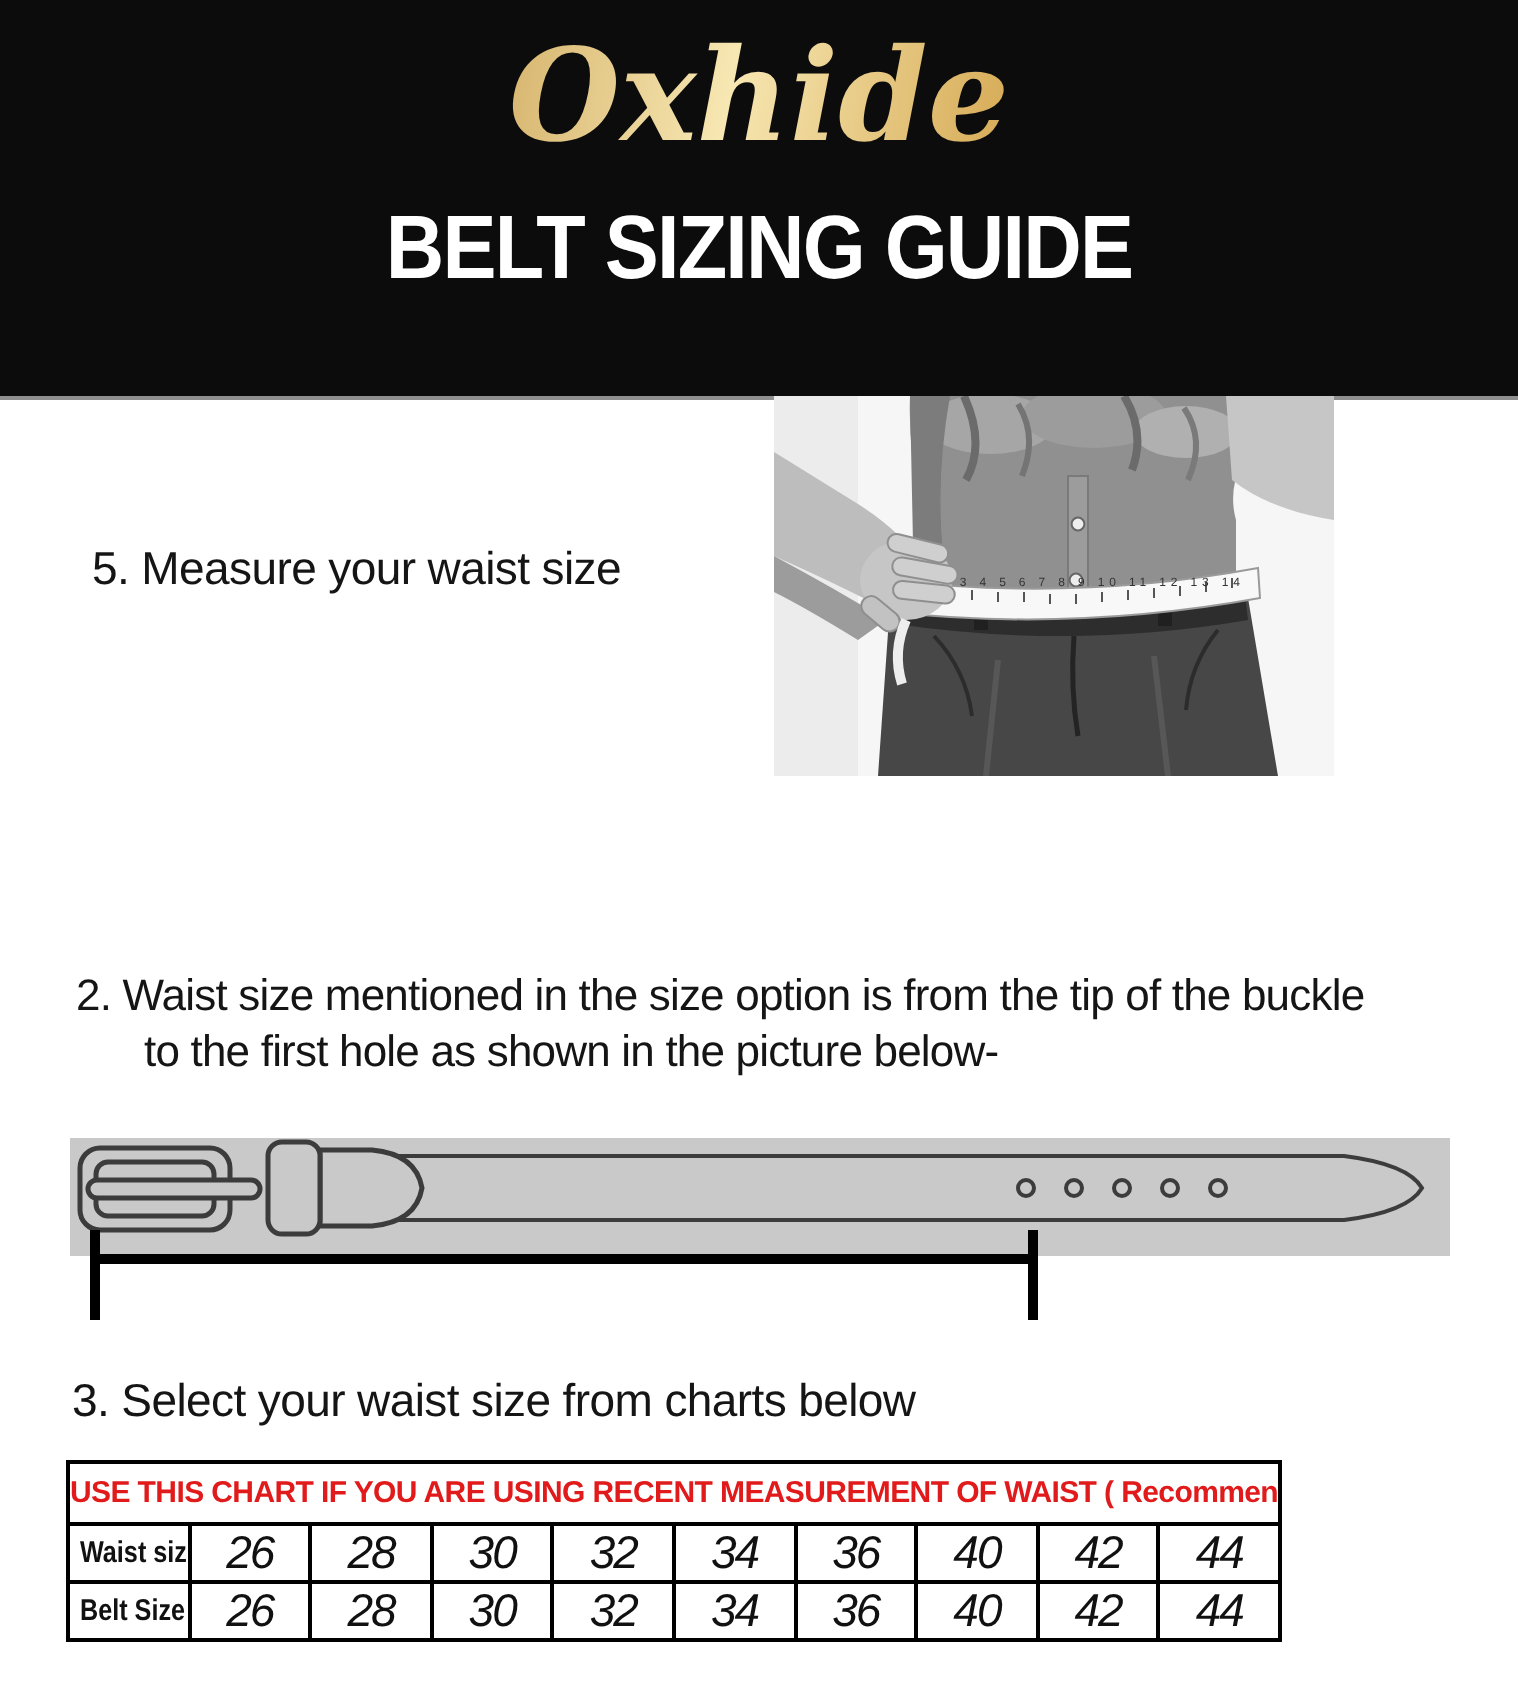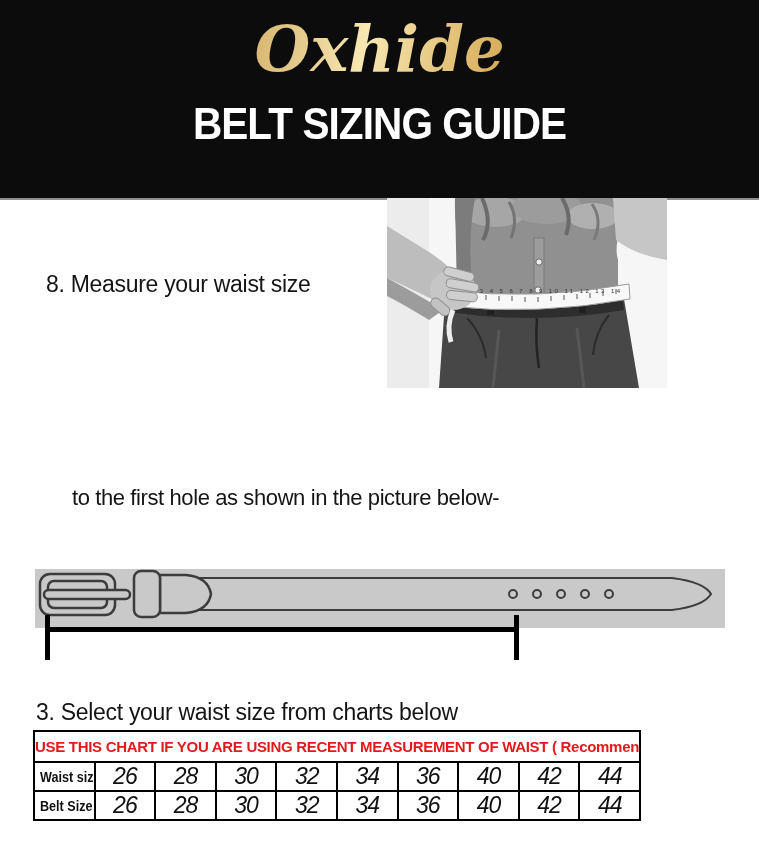--- a/index.html
+++ b/index.html
@@ -28,21 +28,21 @@
     color:#ffffff; font-weight:bold; font-size:45px; line-height:48px;
     letter-spacing:-1px; transform:scaleX(0.9); transform-origin:center;
     white-space:nowrap;
   }
 
   
   .step { position:absolute; color:#151515; }
   .step-1 { left:46px; top:271px; font-size:23px; letter-spacing:-0.3px; }
   .step-2 { left:38px; top:484px; font-size:22px; line-height:28px; letter-spacing:-0.4px; }
   .step-2 .l2 { padding-left:6px;margin-left:28px; }
-  .step-3 { left:36px; top:687px; font-size:23px; letter-spacing:-0.3px;margin-top:12px; }
+  .step-3 { left:36px; top:687px; font-size:23px; letter-spacing:-0.3px; }
 
   
   .photo { position:absolute; left:387px; top:198px; width:280px; height:190px; }
   .beltsvg { position:absolute; left:0; top:560px; width:759px; height:110px; }
 
   
   .chart-wrap { position:absolute; left:33px; top:730px; }
   table.size-chart {
     border-collapse:collapse; table-layout:fixed; width:608px;
     background:#ffffff;
@@ -66,21 +66,21 @@
 </head>
 <body>
 
 <div id="page">
 
   <div class="hdr">
     <div class="brand">Oxhide</div>
     <div class="page-title">BELT SIZING GUIDE</div>
   </div>
 
-  <div class="step step-1">8. Measure your waist size</div>
+  <div class="step step-1">5. Measure your waist size</div>
 
   <svg class="photo" viewBox="0 0 280 190">
     <rect width="280" height="190" fill="#f6f6f6"></rect>
     <rect width="42" height="190" fill="#ececec"></rect>
 
     <path d="M68,0 L228,0 L234,32 Q227,48 231,62 L231,98 Q150,110 70,98 L73,55 Q67,25 68,0 Z" fill="#909090"></path>
 
     <ellipse cx="108" cy="14" rx="32" ry="15" fill="#a6a6a6"></ellipse>
     <ellipse cx="160" cy="10" rx="36" ry="16" fill="#9c9c9c"></ellipse>
     <ellipse cx="206" cy="18" rx="26" ry="13" fill="#b0b0b0"></ellipse>
@@ -129,20 +129,21 @@
     <g fill="#cfcfcf" stroke="#8f8f8f" stroke-width="1">
       <rect x="58" y="68" width="31" height="9" rx="4.5" transform="rotate(14 58 68)"></rect>
       <rect x="60" y="80" width="33" height="9" rx="4.5" transform="rotate(10 60 80)"></rect>
       <rect x="60" y="92" width="31" height="9" rx="4.5" transform="rotate(6 60 92)"></rect>
     </g>
     <rect x="48" y="98" width="22" height="10" rx="5" fill="#c2c2c2" stroke="#8f8f8f" stroke-width="1" transform="rotate(40 48 98)"></rect>
     <path d="M66,112 Q59,128 64,144" stroke="#eeeeee" stroke-width="5" fill="none"></path>
   </svg>
 
   <div class="step step-2">
+    <div class="l1">2. Waist size mentioned in the size option is from the tip of the buckle</div>
     <div class="l2">to the first hole as shown in the picture below-</div>
   </div>
 
   <svg class="beltsvg" viewBox="0 0 759 110">
     <rect x="35" y="9" width="690" height="59" fill="#c9c9c9"></rect>
 
     <path d="M150,18 H672 Q704,22 711,34 Q704,46 672,50 H150" fill="none" stroke="#3c3c3c" stroke-width="2"></path>
 
     <g fill="#c9c9c9" stroke="#3c3c3c" stroke-width="2">
       <circle cx="513" cy="34" r="4"></circle>

